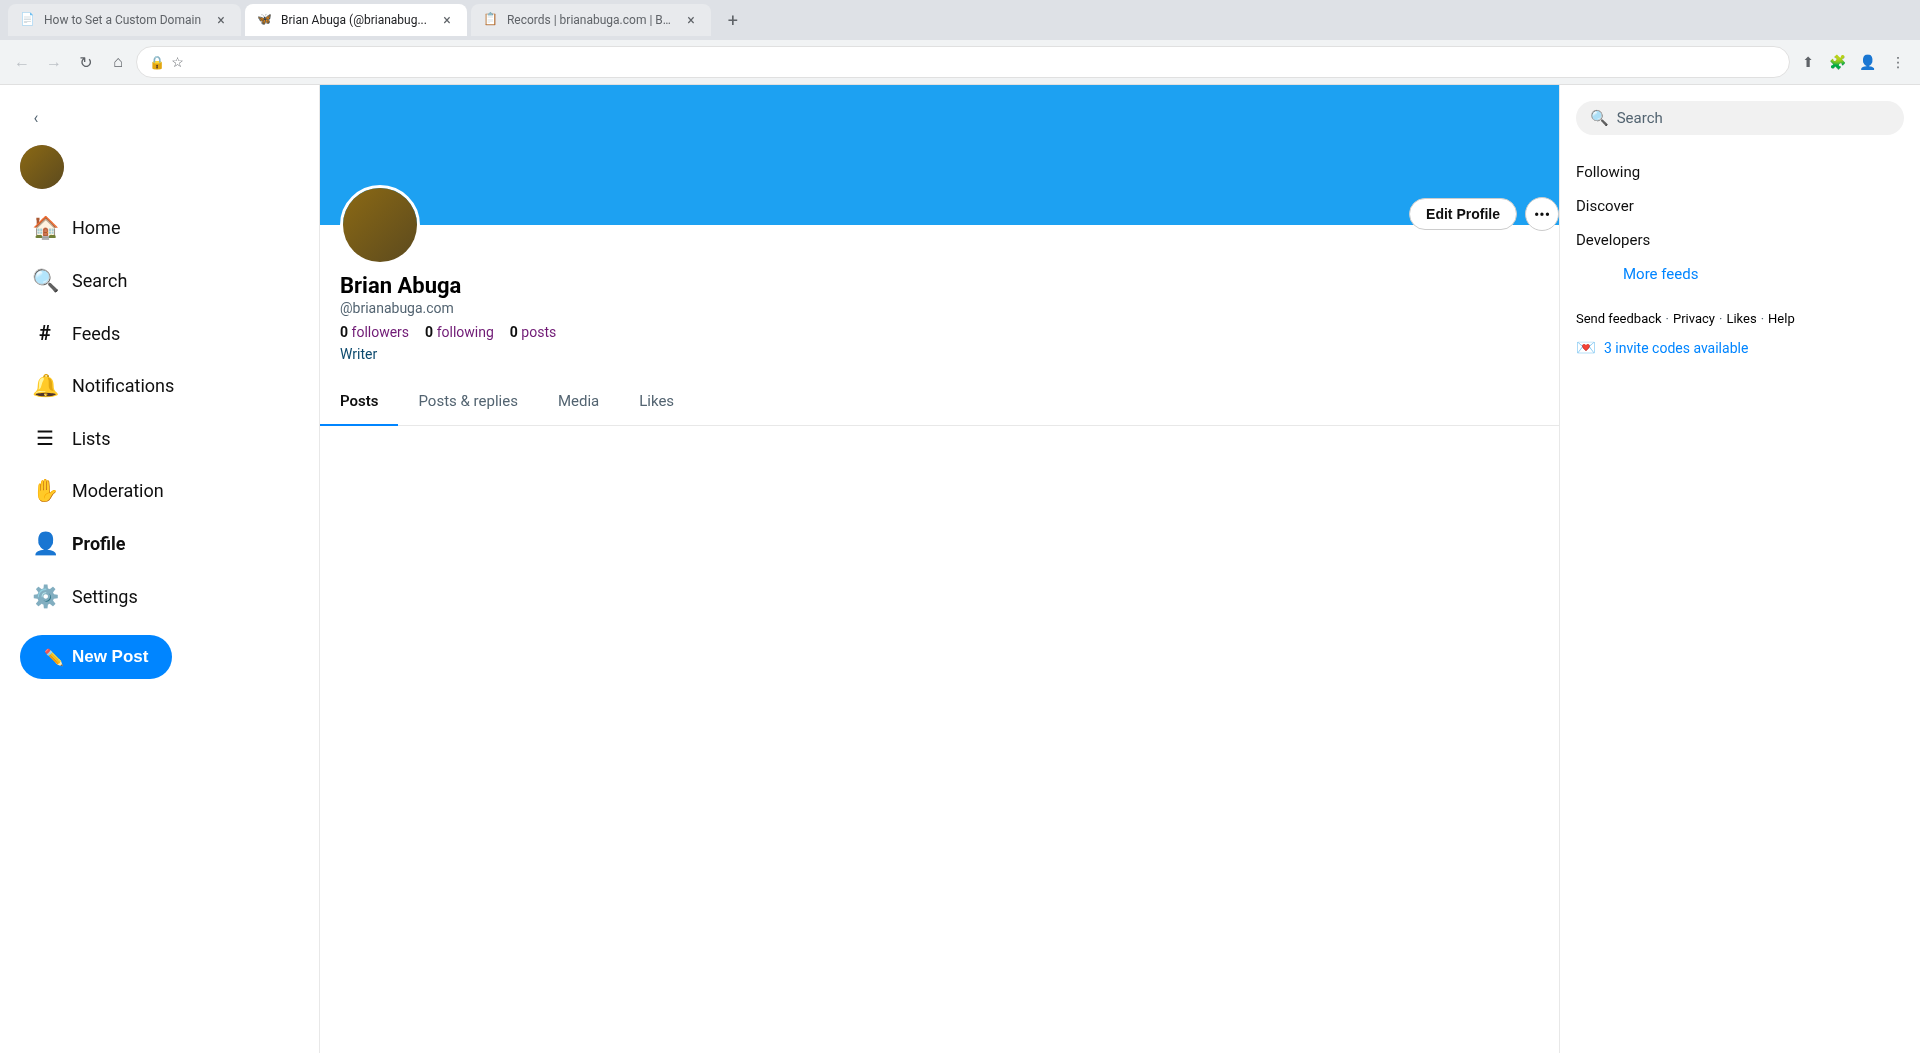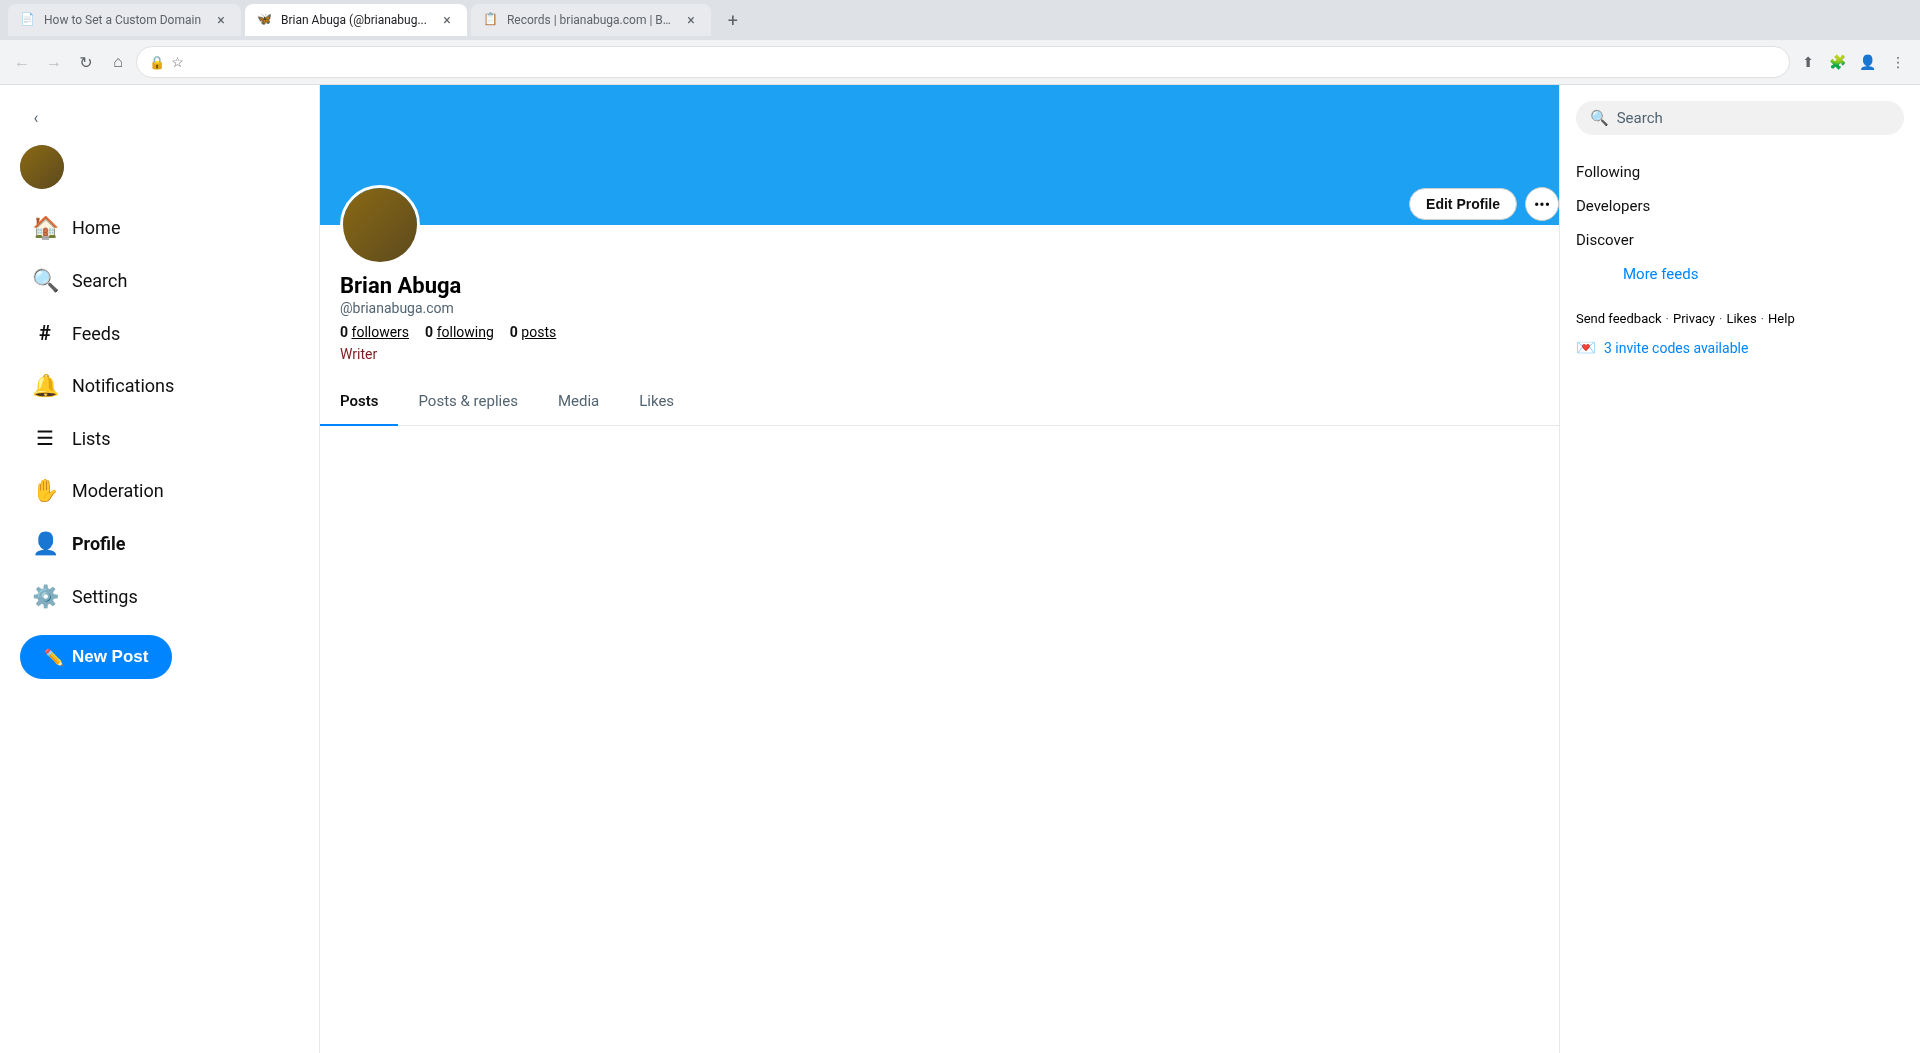--- a/index.html
+++ b/index.html
@@ -50,30 +50,30 @@
 
     
     .profile-banner { width: 100%; height: 140px; background: #1da1f2; }
 
     
     .profile-header { padding: 0 20px 16px; position: relative; }
     .profile-avatar-wrap { position: relative; margin-top: -40px; margin-bottom: 8px; }
     .profile-avatar { width: 80px; height: 80px; border-radius: 50%; border: 3px solid #fff; background: #5c4a1e; overflow: hidden; }
     .profile-avatar-inner { width: 100%; height: 100%; background: linear-gradient(135deg, #8B6914 0%, #5c4a1e 100%); }
 
-    .profile-actions { position: absolute; top: 2px; right: 0; display: flex; gap: 8px; align-items: center; }
+    .profile-actions { position: absolute; top: 12px; right: 0; display: flex; gap: 8px; align-items: center; }
     .edit-profile-btn { border: 1px solid #ccc; background: #fff; border-radius: 20px; padding: 7px 16px; font-size: 14px; font-weight: 600; cursor: pointer; color: #0f0f0f; }
     .more-btn { border: 1px solid #ccc; background: #fff; border-radius: 50%; width: 34px; height: 34px; display: flex; align-items: center; justify-content: center; cursor: pointer; font-size: 16px; color: #0f0f0f; }
 
     .profile-name { font-size: 22px; font-weight: 700; color: #000000; margin-bottom: 2px; }
     .profile-handle { font-size: 14px; color: #536471; margin-bottom: 8px; }
     .profile-stats { display: flex; gap: 16px; font-size: 14px; color: #0f0f0f; margin-bottom: 6px; }
     .profile-stat-count { font-weight: 700; }
-    .profile-stat-label { color: #000000; text-decoration: underline; }
-    .profile-bio { font-size: 14px; color: #7f1d1d; }
+    .profile-stat-label { color: #701a75; }
+    .profile-bio { font-size: 14px; color: #0c4a6e; }
 
     
     .profile-tabs { display: flex; border-bottom: 1px solid #e8e8e8; }
     .profile-tab { padding: 14px 20px; font-size: 15px; color: #536471; cursor: pointer; border-bottom: 2px solid transparent; margin-bottom: -1px; }
     .profile-tab.active { color: #0f0f0f; font-weight: 600; border-bottom-color: #0085ff; }
 
     
     .empty-state { display: flex; flex-direction: column; align-items: center; justify-content: center; padding: 60px 20px; color: #536471; }
     .empty-icon { font-size: 48px; margin-bottom: 12px; color: #ccd6dd; }
     .empty-text { font-size: 15px; color: #536471; }
@@ -247,22 +247,22 @@
     </div>
 
     <div class="right-sidebar">
       <div class="search-box">
         <span class="search-icon">🔍</span>
         <span class="search-placeholder">Search</span>
       </div>
 
       <div class="feeds-section">
         <a class="feeds-item">Following</a>
+        <a class="feeds-item">Discover</a>
         <a class="feeds-item">Developers</a>
-        <a class="feeds-item">Discover</a>
         <a class="more-feeds-link">More feeds</a>
       </div>
 
       <div class="footer-links">
         <a class="footer-link">Send feedback</a>
         <span class="footer-sep"> · </span>
         <a class="footer-link">Privacy</a>
         <span class="footer-sep"> · </span>
         <a class="footer-link">Likes</a>
         <span class="footer-sep"> · </span>

